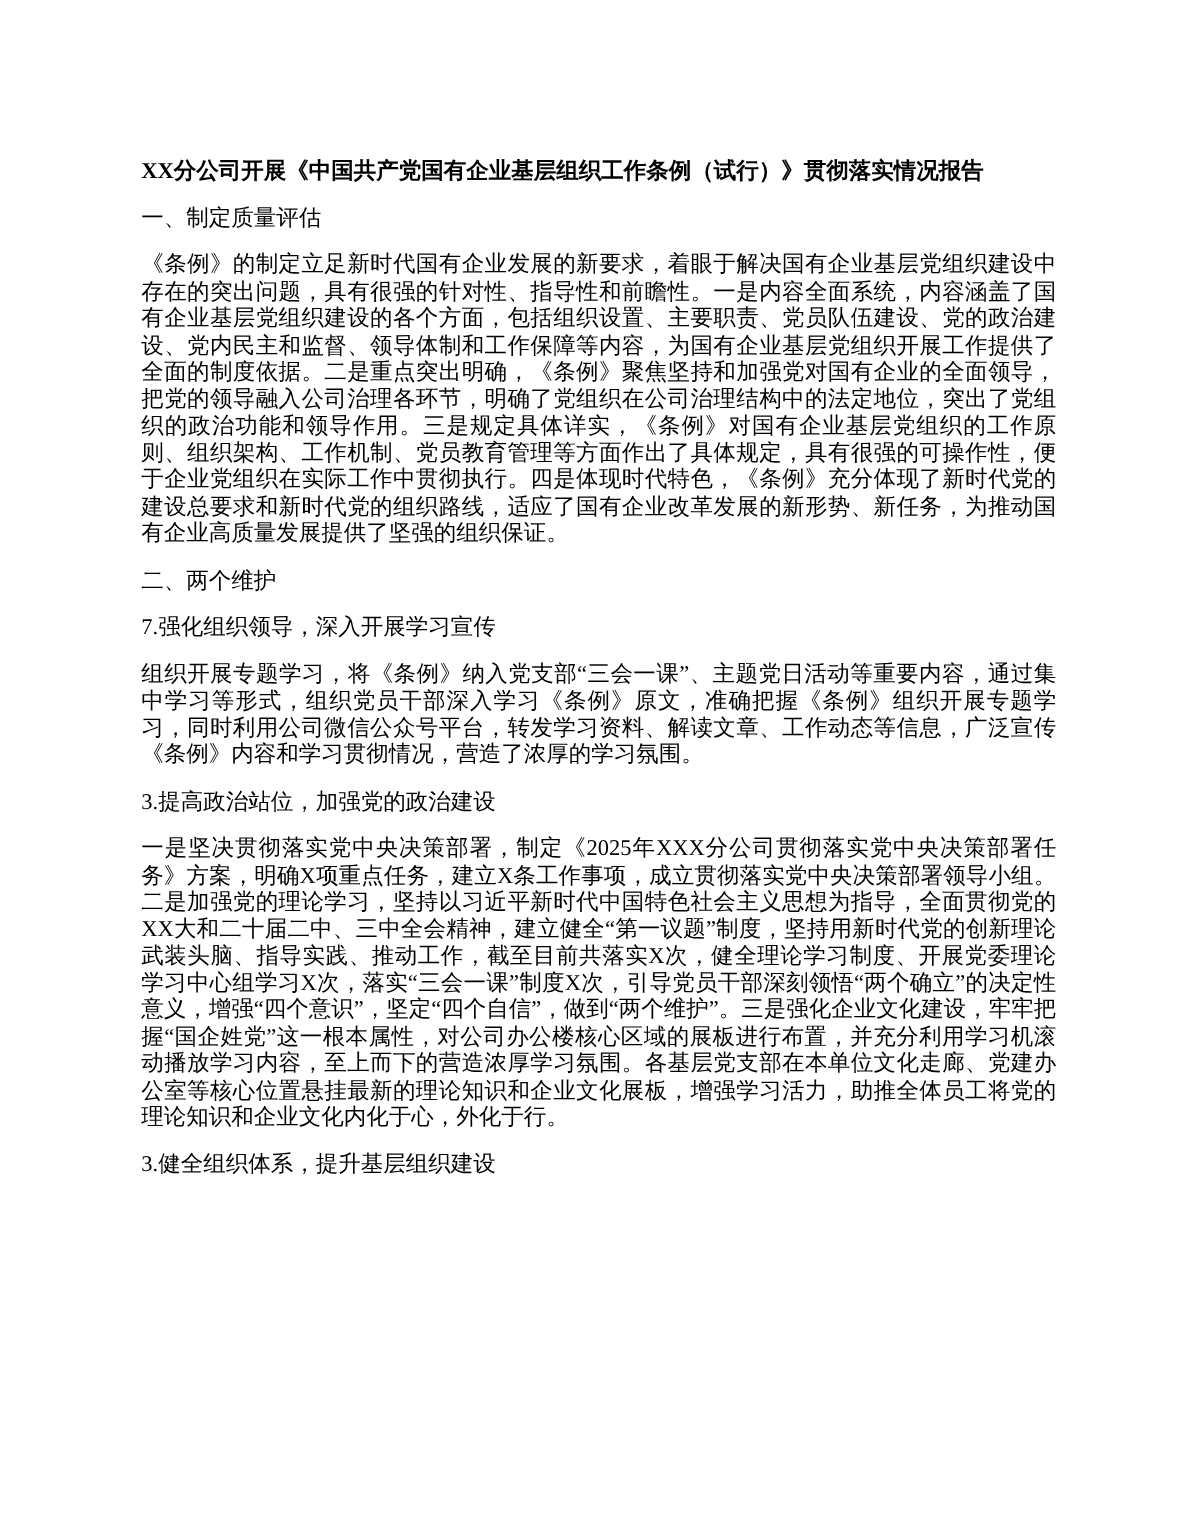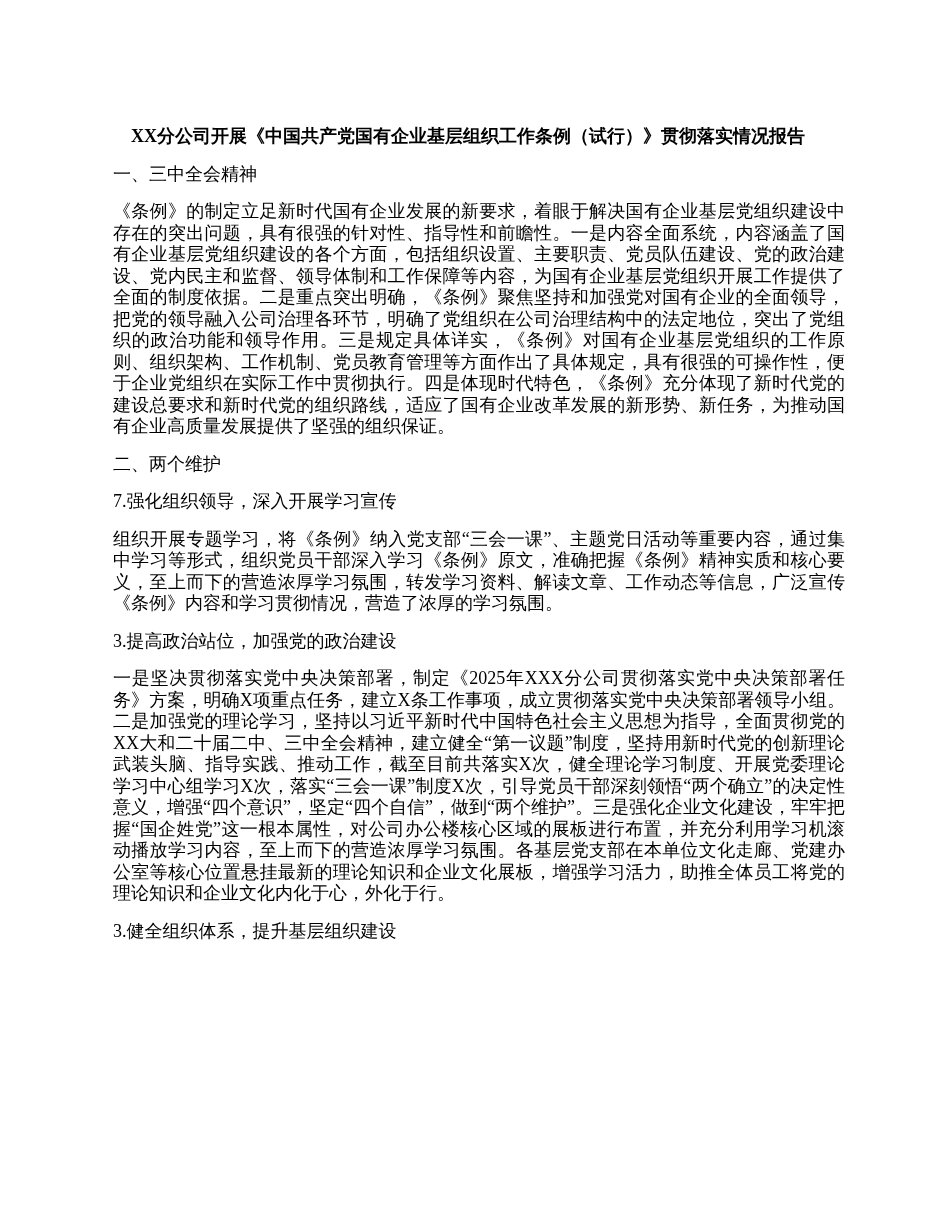--- a/index.html
+++ b/index.html
@@ -20,43 +20,42 @@
   .doc p {
     margin: 0 0 16px 0;
     font-size: 18px;
     line-height: 21.5px;
     text-align: justify;
     word-break: break-all;
   }
   .doc p.title {
     font-weight: bold;
     text-align: left;
-    margin-left: 18px;
   }
   .doc p.heading,
   .doc p.subheading {
     text-align: left;
   }
 </style>
 </head>
 <body>
 
 <div class="doc">
   <p class="title">XX分公司开展《中国共产党国有企业基层组织工作条例（试行）》贯彻落实情况报告</p>
 
 
 
-  <p class="heading">一、三中全会精神</p>
+  <p class="heading">一、制定质量评估</p>
 
   <p class="para">《条例》的制定立足新时代国有企业发展的新要求，着眼于解决国有企业基层党组织建设中存在的突出问题，具有很强的针对性、指导性和前瞻性。一是内容全面系统，内容涵盖了国有企业基层党组织建设的各个方面，包括组织设置、主要职责、党员队伍建设、党的政治建设、党内民主和监督、领导体制和工作保障等内容，为国有企业基层党组织开展工作提供了全面的制度依据。二是重点突出明确，《条例》聚焦坚持和加强党对国有企业的全面领导，把党的领导融入公司治理各环节，明确了党组织在公司治理结构中的法定地位，突出了党组织的政治功能和领导作用。三是规定具体详实，《条例》对国有企业基层党组织的工作原则、组织架构、工作机制、党员教育管理等方面作出了具体规定，具有很强的可操作性，便于企业党组织在实际工作中贯彻执行。四是体现时代特色，《条例》充分体现了新时代党的建设总要求和新时代党的组织路线，适应了国有企业改革发展的新形势、新任务，为推动国有企业高质量发展提供了坚强的组织保证。</p>
 
   <p class="heading">二、两个维护</p>
 
   <p class="subheading">7.强化组织领导，深入开展学习宣传</p>
 
-  <p class="para">组织开展专题学习，将《条例》纳入党支部“三会一课”、主题党日活动等重要内容，通过集中学习等形式，组织党员干部深入学习《条例》原文，准确把握《条例》精神实质和核心要义，至上而下的营造浓厚学习氛围，转发学习资料、解读文章、工作动态等信息，广泛宣传《条例》内容和学习贯彻情况，营造了浓厚的学习氛围。</p>
+  <p class="para">组织开展专题学习，将《条例》纳入党支部“三会一课”、主题党日活动等重要内容，通过集中学习等形式，组织党员干部深入学习《条例》原文，准确把握《条例》组织开展专题学习，同时利用公司微信公众号平台，转发学习资料、解读文章、工作动态等信息，广泛宣传《条例》内容和学习贯彻情况，营造了浓厚的学习氛围。</p>
 
   <p class="subheading">3.提高政治站位，加强党的政治建设</p>
 
   <p class="para">一是坚决贯彻落实党中央决策部署，制定《2025年XXX分公司贯彻落实党中央决策部署任务》方案，明确X项重点任务，建立X条工作事项，成立贯彻落实党中央决策部署领导小组。二是加强党的理论学习，坚持以习近平新时代中国特色社会主义思想为指导，全面贯彻党的XX大和二十届二中、三中全会精神，建立健全“第一议题”制度，坚持用新时代党的创新理论武装头脑、指导实践、推动工作，截至目前共落实X次，健全理论学习制度、开展党委理论学习中心组学习X次，落实“三会一课”制度X次，引导党员干部深刻领悟“两个确立”的决定性意义，增强“四个意识”，坚定“四个自信”，做到“两个维护”。三是强化企业文化建设，牢牢把握“国企姓党”这一根本属性，对公司办公楼核心区域的展板进行布置，并充分利用学习机滚动播放学习内容，至上而下的营造浓厚学习氛围。各基层党支部在本单位文化走廊、党建办公室等核心位置悬挂最新的理论知识和企业文化展板，增强学习活力，助推全体员工将党的理论知识和企业文化内化于心，外化于行。</p>
 
   <p class="subheading">3.健全组织体系，提升基层组织建设</p>
 </div>
 
 </body></html>

